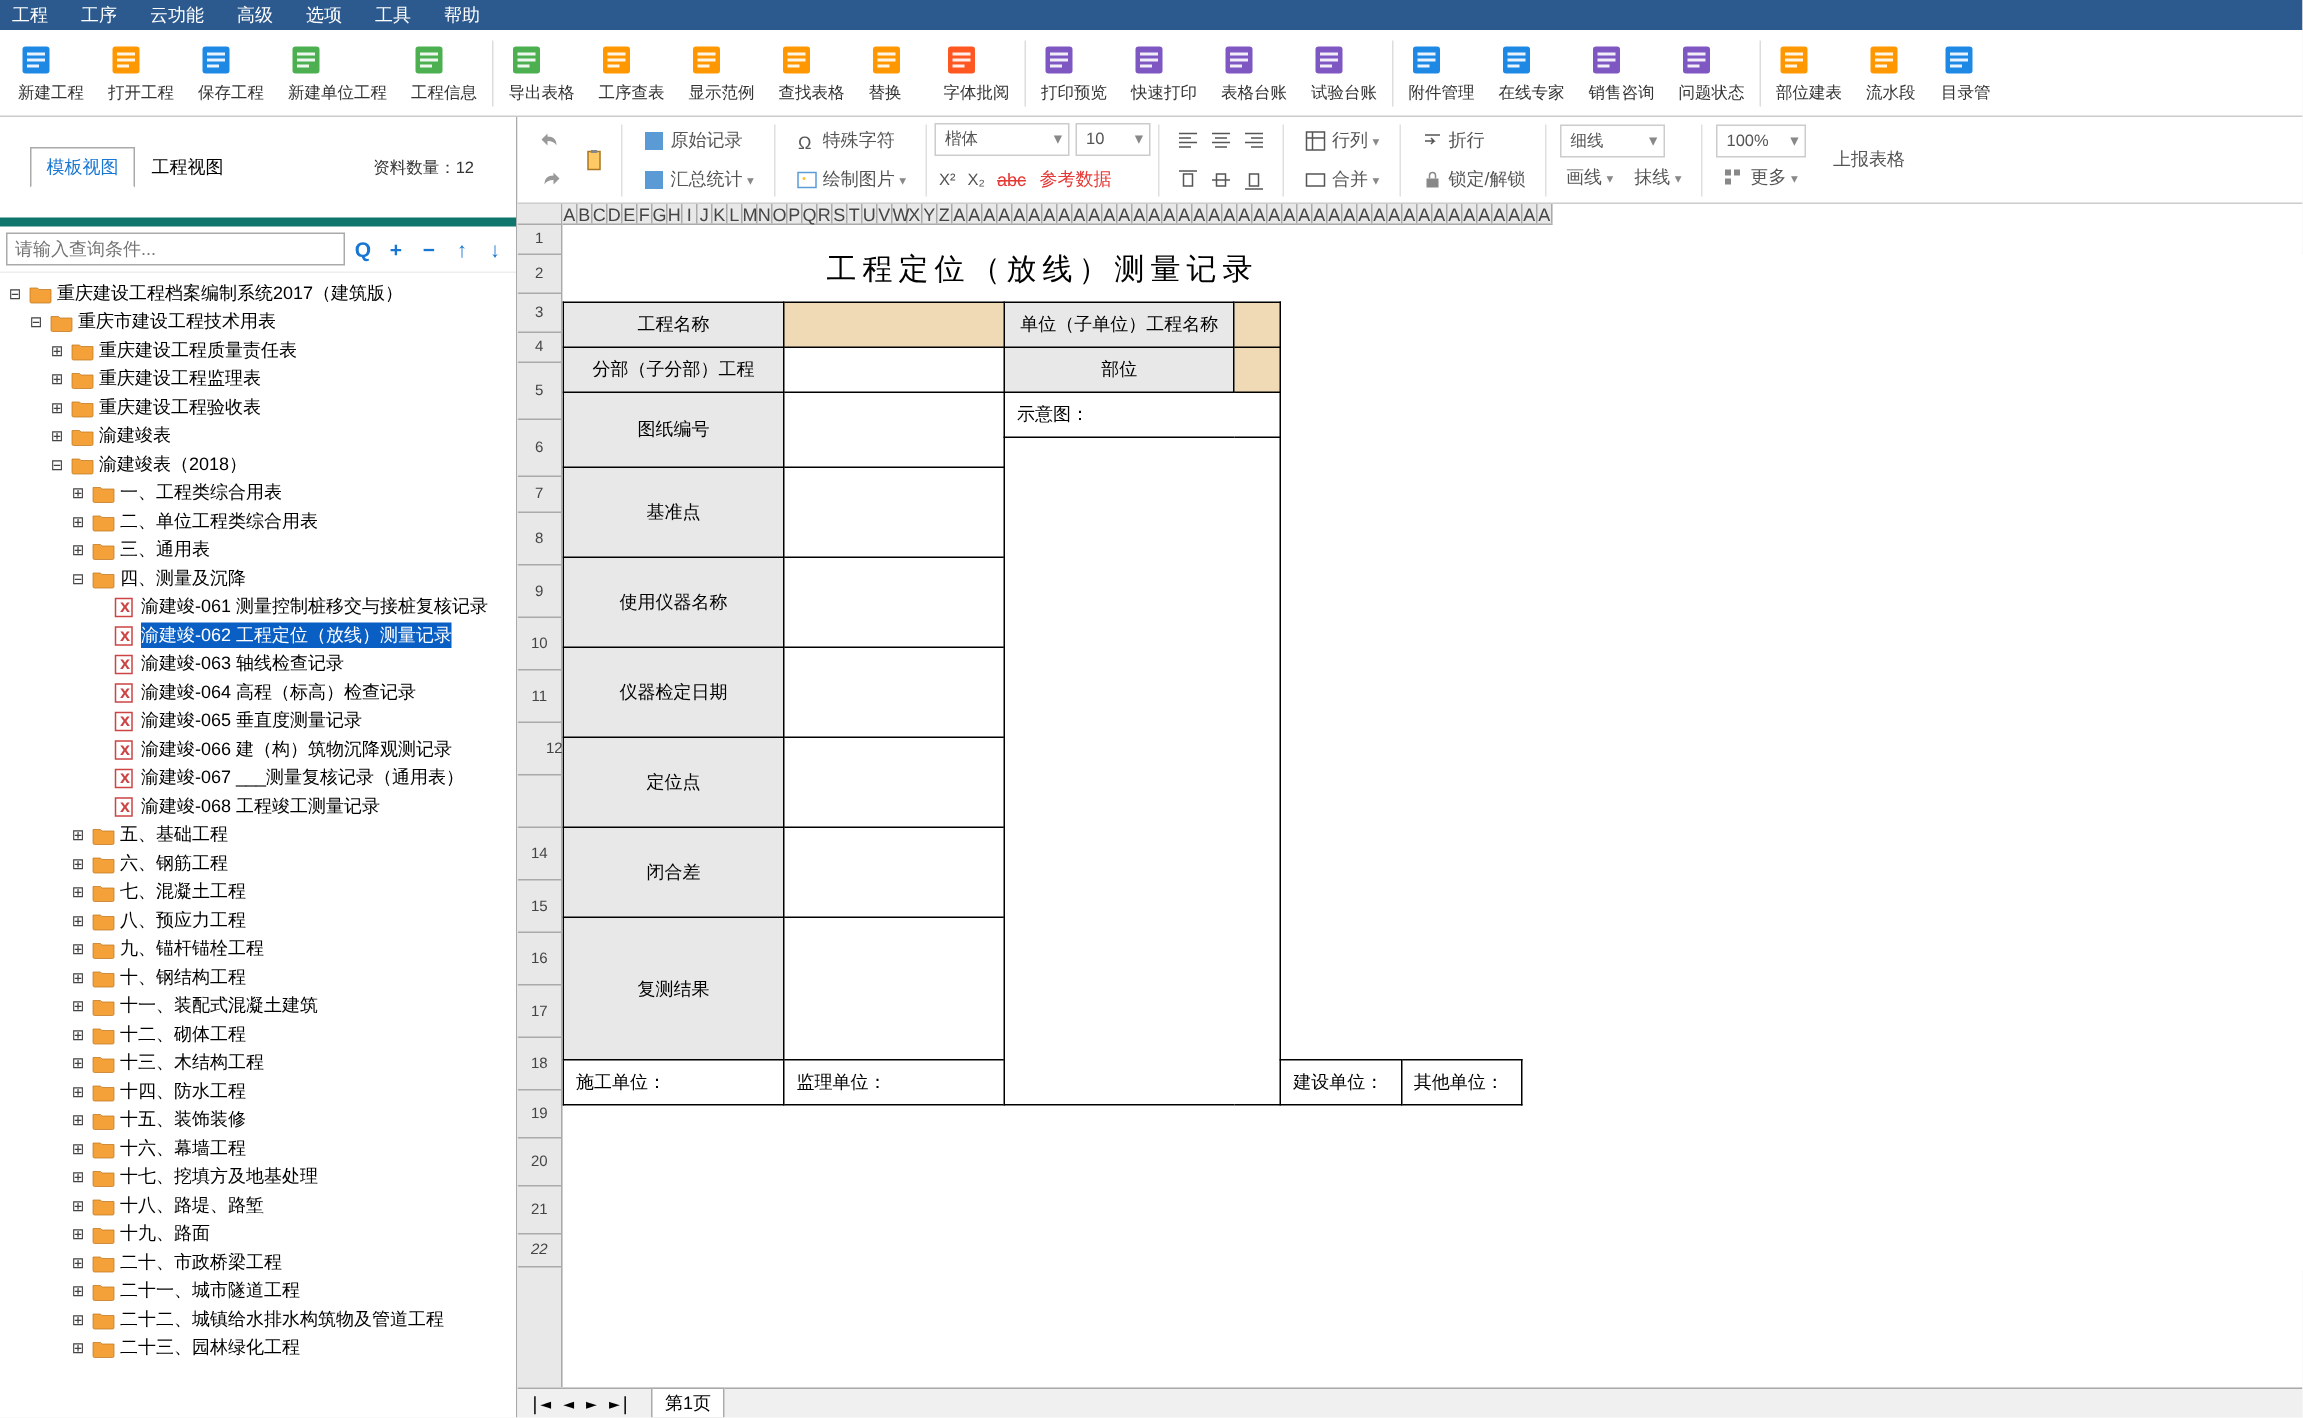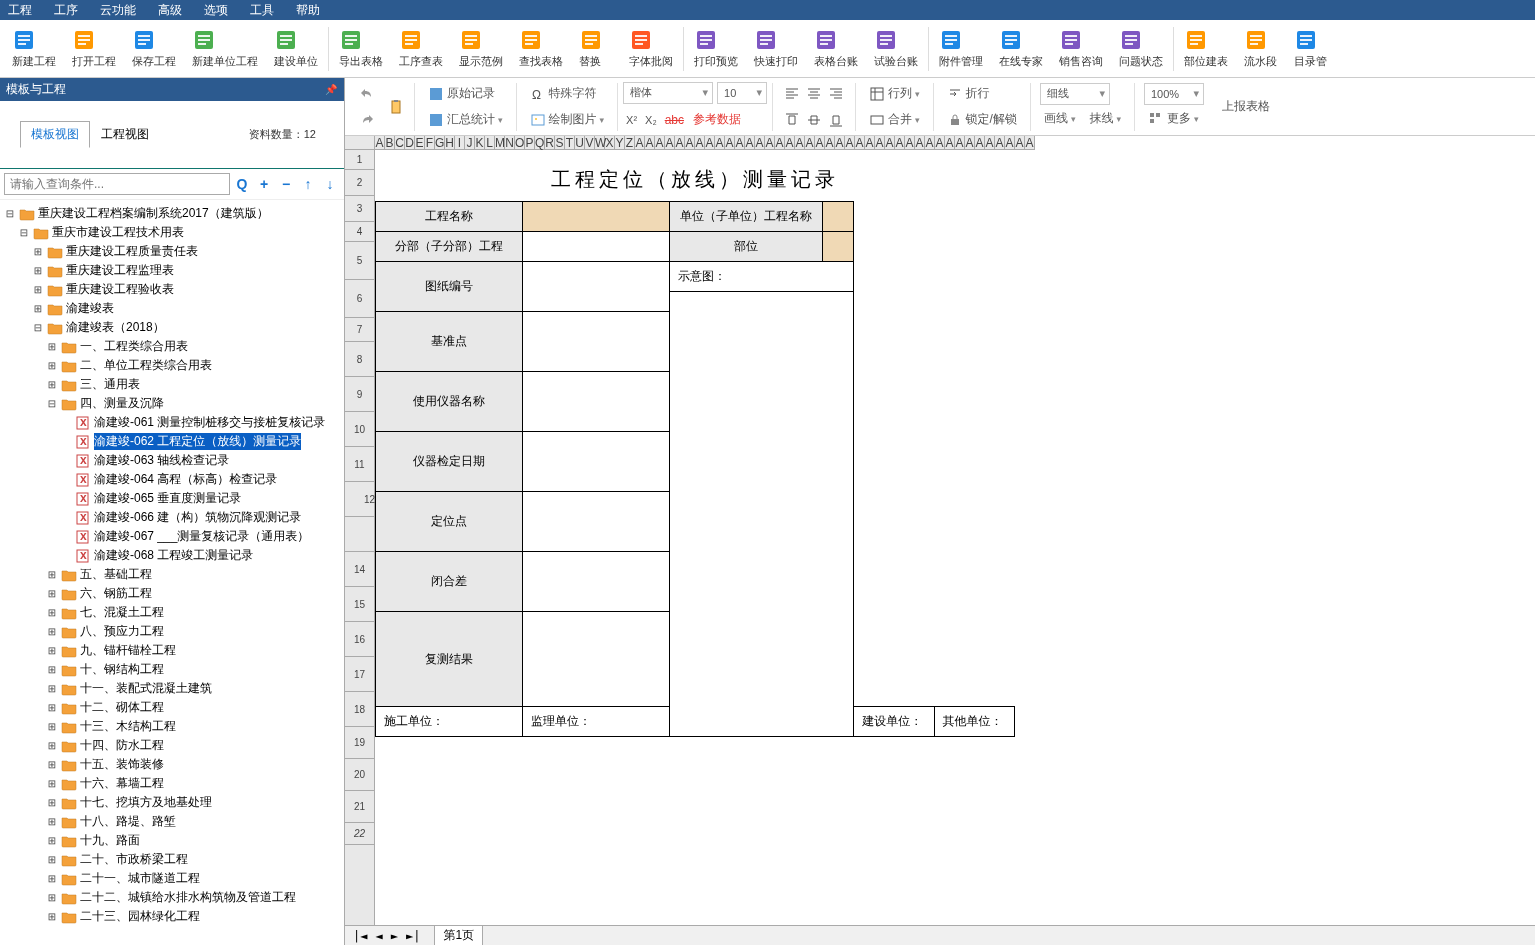--- a/index.html
+++ b/index.html
@@ -7,21 +7,21 @@
 .menubar{background:#2c5a8f;height:20px;display:flex;align-items:center;padding:0 8px;color:#fff}
 .menubar span{margin-right:22px;cursor:pointer}
 .toolbar{background:#fff;height:58px;display:flex;align-items:center;padding:2px 4px;border-bottom:1px solid #ccc}
 .tb-btn{display:flex;flex-direction:column;justify-content:center;padding:4px 8px;cursor:pointer;min-width:50px}
 .tb-btn svg{width:24px;height:24px}
 .tb-btn span{font-size:11px;color:#333;margin-top:2px}
 .tb-sep{width:1px;height:44px;background:#ddd;margin:0 2px}
 .main{display:flex;height:867px}
 .sidebar{width:345px;background:#fff;border-right:1px solid #aaa;display:flex;flex-direction:column}
 .side-title{background:#2c5a8f;color:#fff;padding:3px 6px;display:flex;justify-content:space-between;align-items:center;font-size:11px}
-.tabs{display:flex;border-bottom:1px solid #0f766e;align-items:center;padding:20px}
+.tabs{display:flex;border-bottom:6px solid #0f766e;align-items:center;padding:20px}
 .tab{padding:4px 10px;cursor:pointer;border:1px solid transparent}
 .tab.active{border:1px solid #aaa;background:#fff;border-bottom:1px solid #fff;color:#1976d2}
 .tab-spacer{flex:1}
 .count{font-size:11px;color:#333;padding-right:8px}
 .search-row{display:flex;padding:4px;align-items:center;border-bottom:1px solid #eee}
 .search-row input{flex:1;border:1px solid #aaa;padding:3px 5px;font-size:12px;color:#999}
 .sbtn{width:20px;height:20px;display:flex;align-items:center;justify-content:center;color:#1976d2;cursor:pointer;font-size:14px;font-weight:bold;margin-left:2px}
 .tree{flex:1;overflow:auto;padding:4px 0;position:relative}
 .tree-node{display:flex;align-items:center;padding:1px 0;cursor:pointer;white-space:nowrap}
 .tree-node .exp{width:12px;text-align:center;color:#444;font-size:10px}
@@ -107,21 +107,21 @@
       </svg>
       <span>新建单位工程</span>
     </div>
     <div class="tb-btn">
       <svg viewBox="0 0 24 24">
         <rect x="3" y="3" width="18" height="18" rx="2" fill="#4caf50"></rect>
         <rect x="6" y="7" width="12" height="2" fill="#fff" opacity="0.9"></rect>
         <rect x="6" y="11" width="12" height="2" fill="#fff" opacity="0.9"></rect>
         <rect x="6" y="15" width="8" height="2" fill="#fff" opacity="0.9"></rect>
       </svg>
-      <span>建设单位</span>
+      <span>工程信息</span>
     </div>
     <div class="tb-sep"></div>
     <div class="tb-btn">
       <svg viewBox="0 0 24 24">
         <rect x="3" y="3" width="18" height="18" rx="2" fill="#4caf50"></rect>
         <rect x="6" y="7" width="12" height="2" fill="#fff" opacity="0.9"></rect>
         <rect x="6" y="11" width="12" height="2" fill="#fff" opacity="0.9"></rect>
         <rect x="6" y="15" width="8" height="2" fill="#fff" opacity="0.9"></rect>
       </svg>
       <span>导出表格</span>
@@ -270,24 +270,20 @@
         <rect x="6" y="7" width="12" height="2" fill="#fff" opacity="0.9"></rect>
         <rect x="6" y="11" width="12" height="2" fill="#fff" opacity="0.9"></rect>
         <rect x="6" y="15" width="8" height="2" fill="#fff" opacity="0.9"></rect>
       </svg>
       <span>目录管</span>
     </div>
   </div>
 
 <div class="main">
   <div class="sidebar">
-    <div class="side-title">
-      <span>模板与工程</span>
-      <span style="font-size:10px">📌</span>
-    </div>
     <div class="tabs">
       <div class="tab active">模板视图</div>
       <div class="tab">工程视图</div>
       <div class="tab-spacer"></div>
       <div class="count">资料数量：12</div>
     </div>
     <div class="search-row">
       <input placeholder="请输入查询条件..." style="">
       <div class="sbtn">Q</div>
       <div class="sbtn">+</div>

